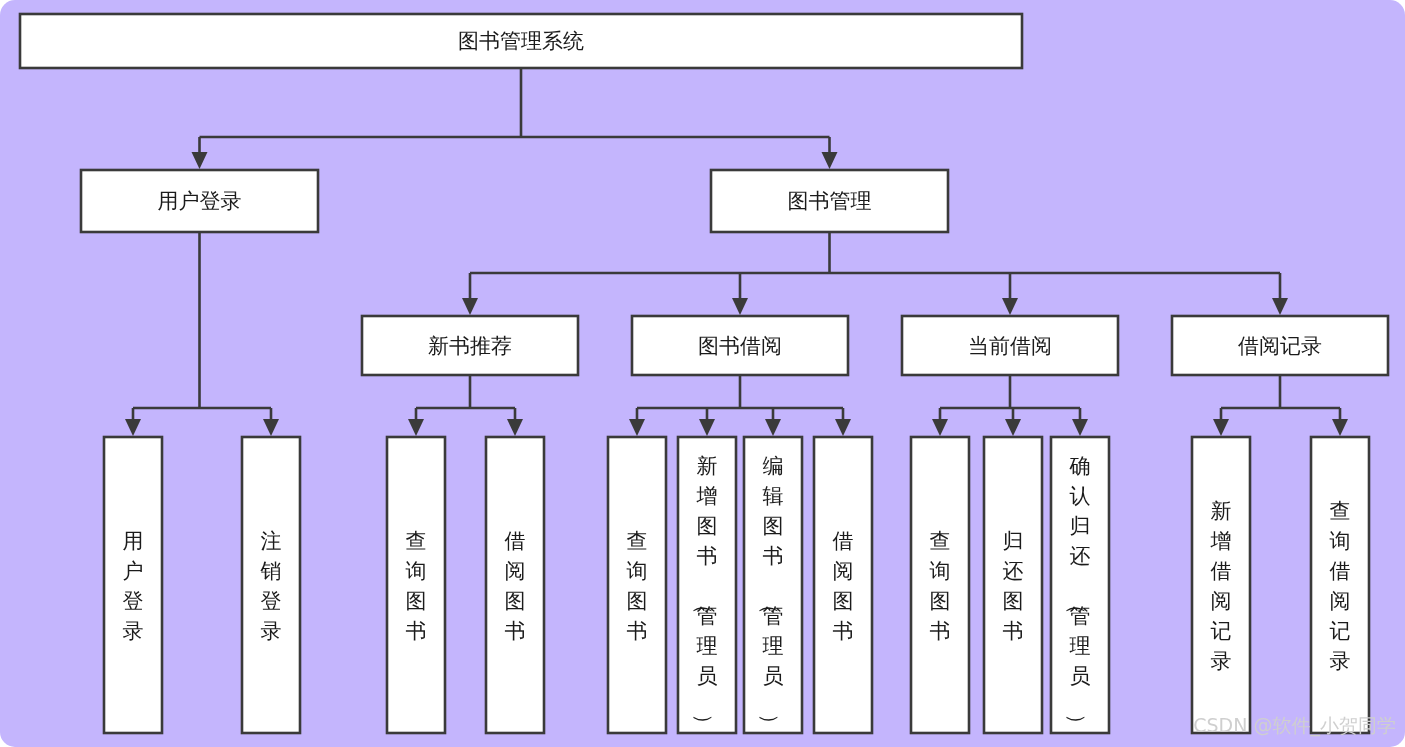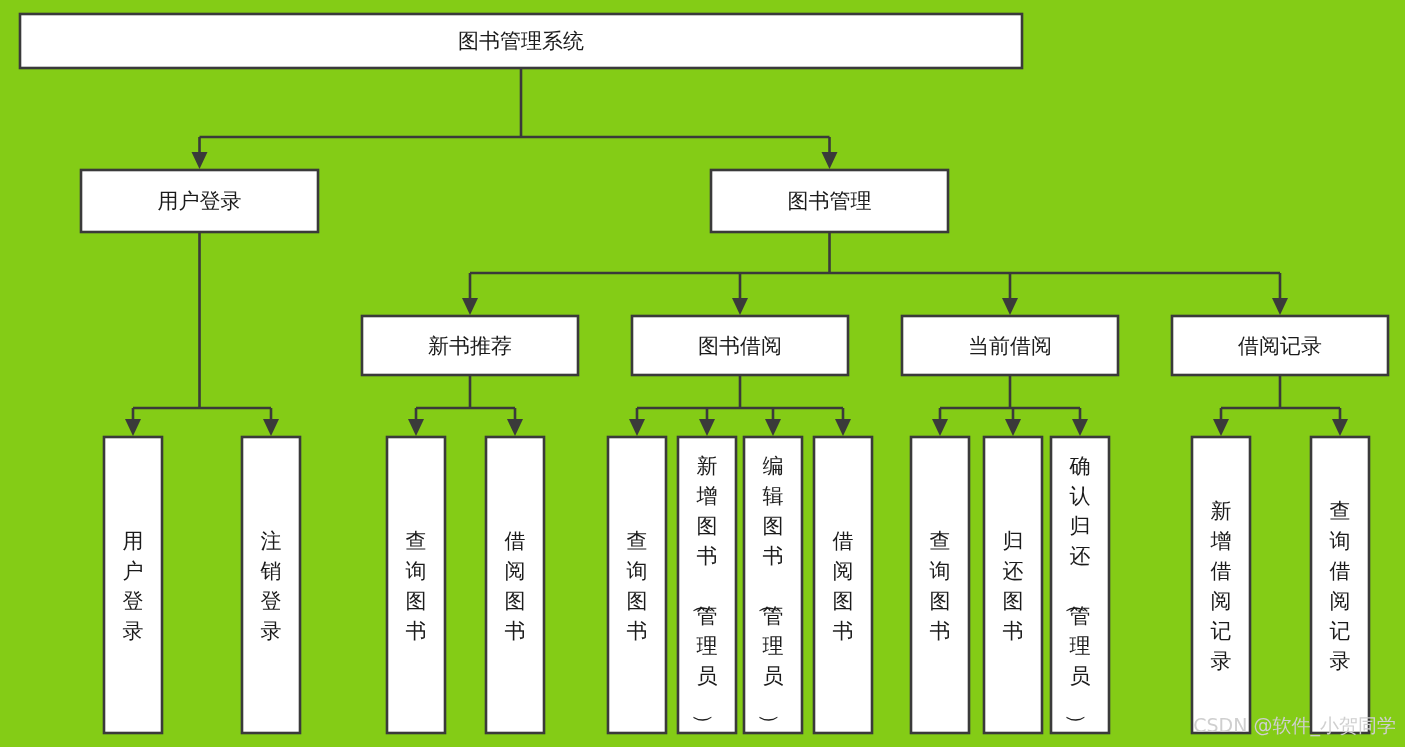--- a/index.html
+++ b/index.html
@@ -11,21 +11,22 @@
   body {
     width: 1405px;
     height: 747px;
     font-family: "DejaVu Sans", "Liberation Sans", sans-serif;
     overflow: hidden;
   }
   #diagram-root {
     position: relative;
     width: 1405px;
     height: 747px;
-    background: #84cc16;
+    background: #c4b5fd;
+    border-radius: 15px;
   }
   svg#diagram-svg {
     display: block;
     width: 1405px;
     height: 747px;
   }
   .node-rect {
     fill: #ffffff;
     stroke: #3a3a3a;
     stroke-width: 2.6;

